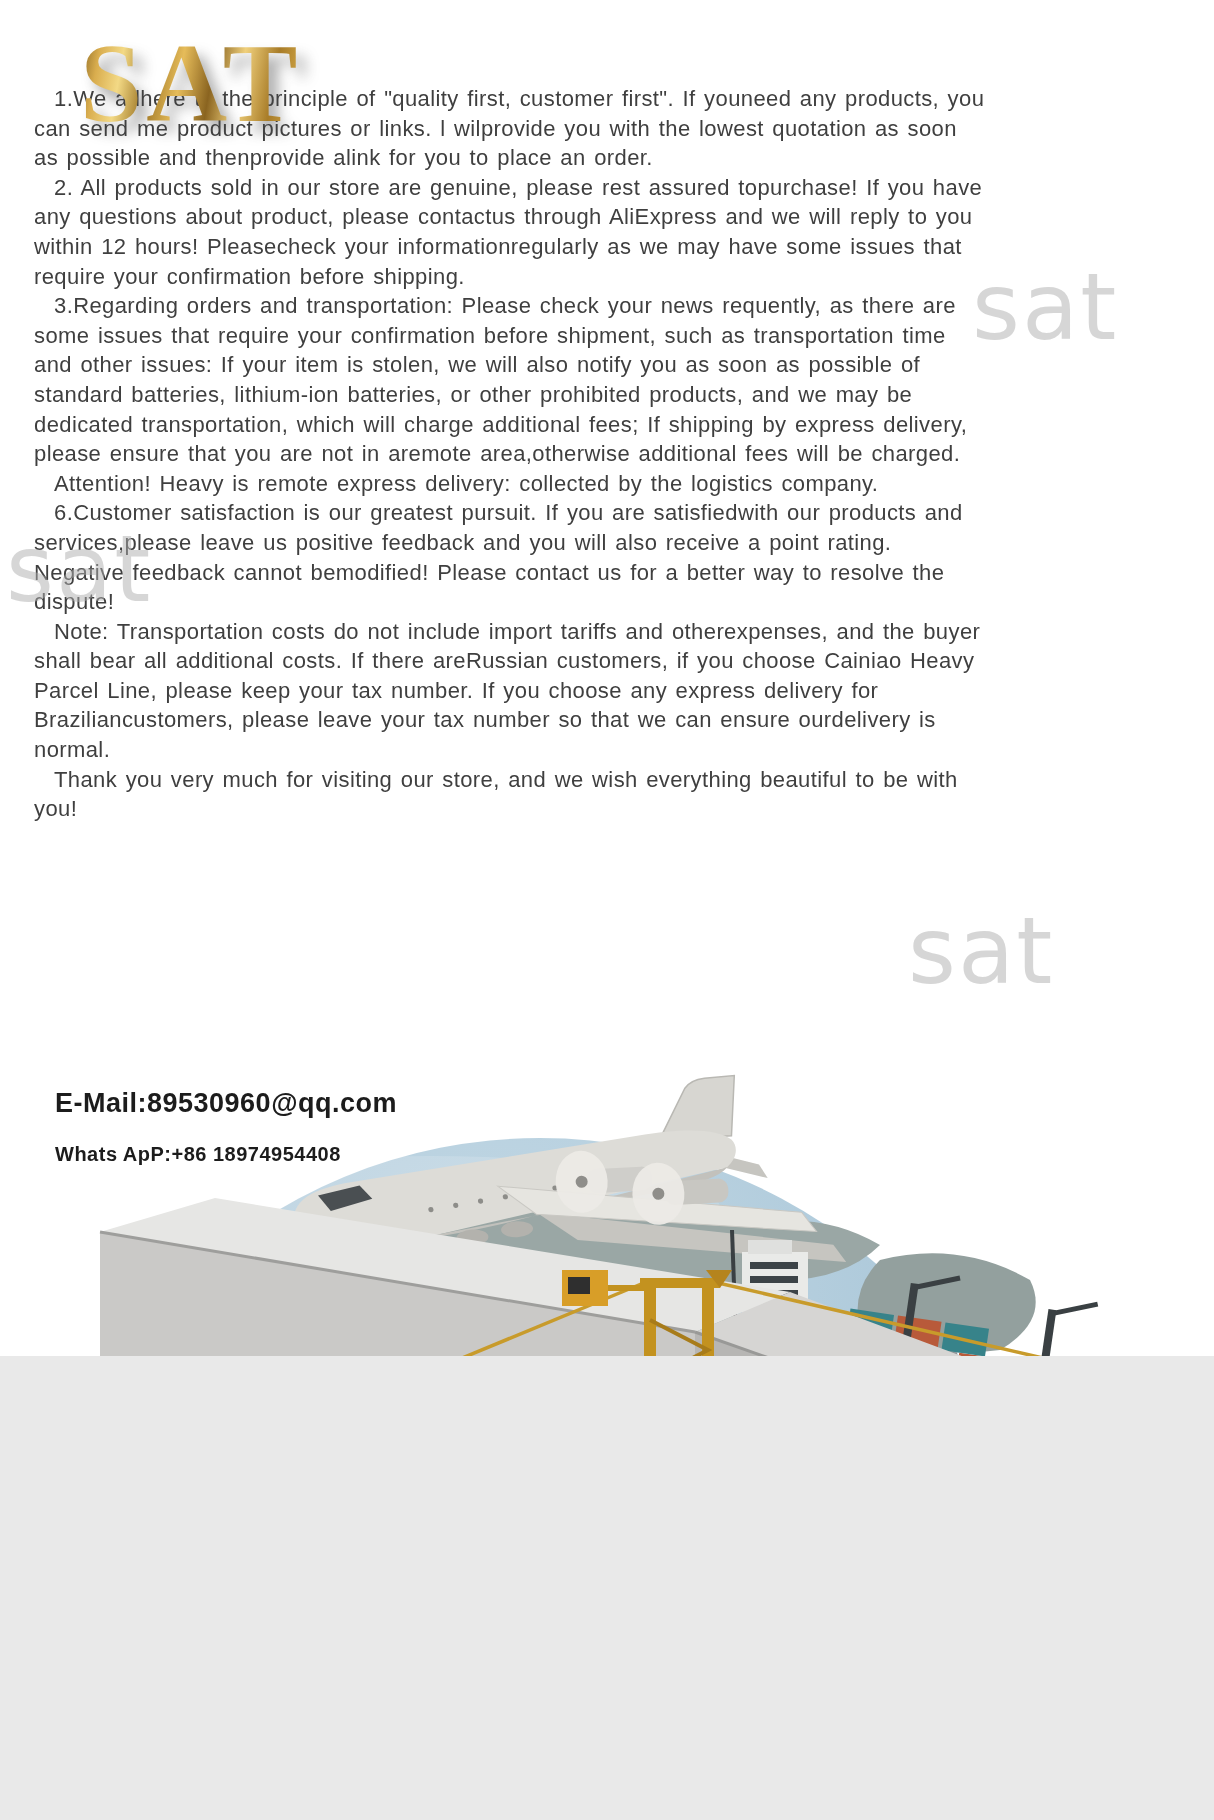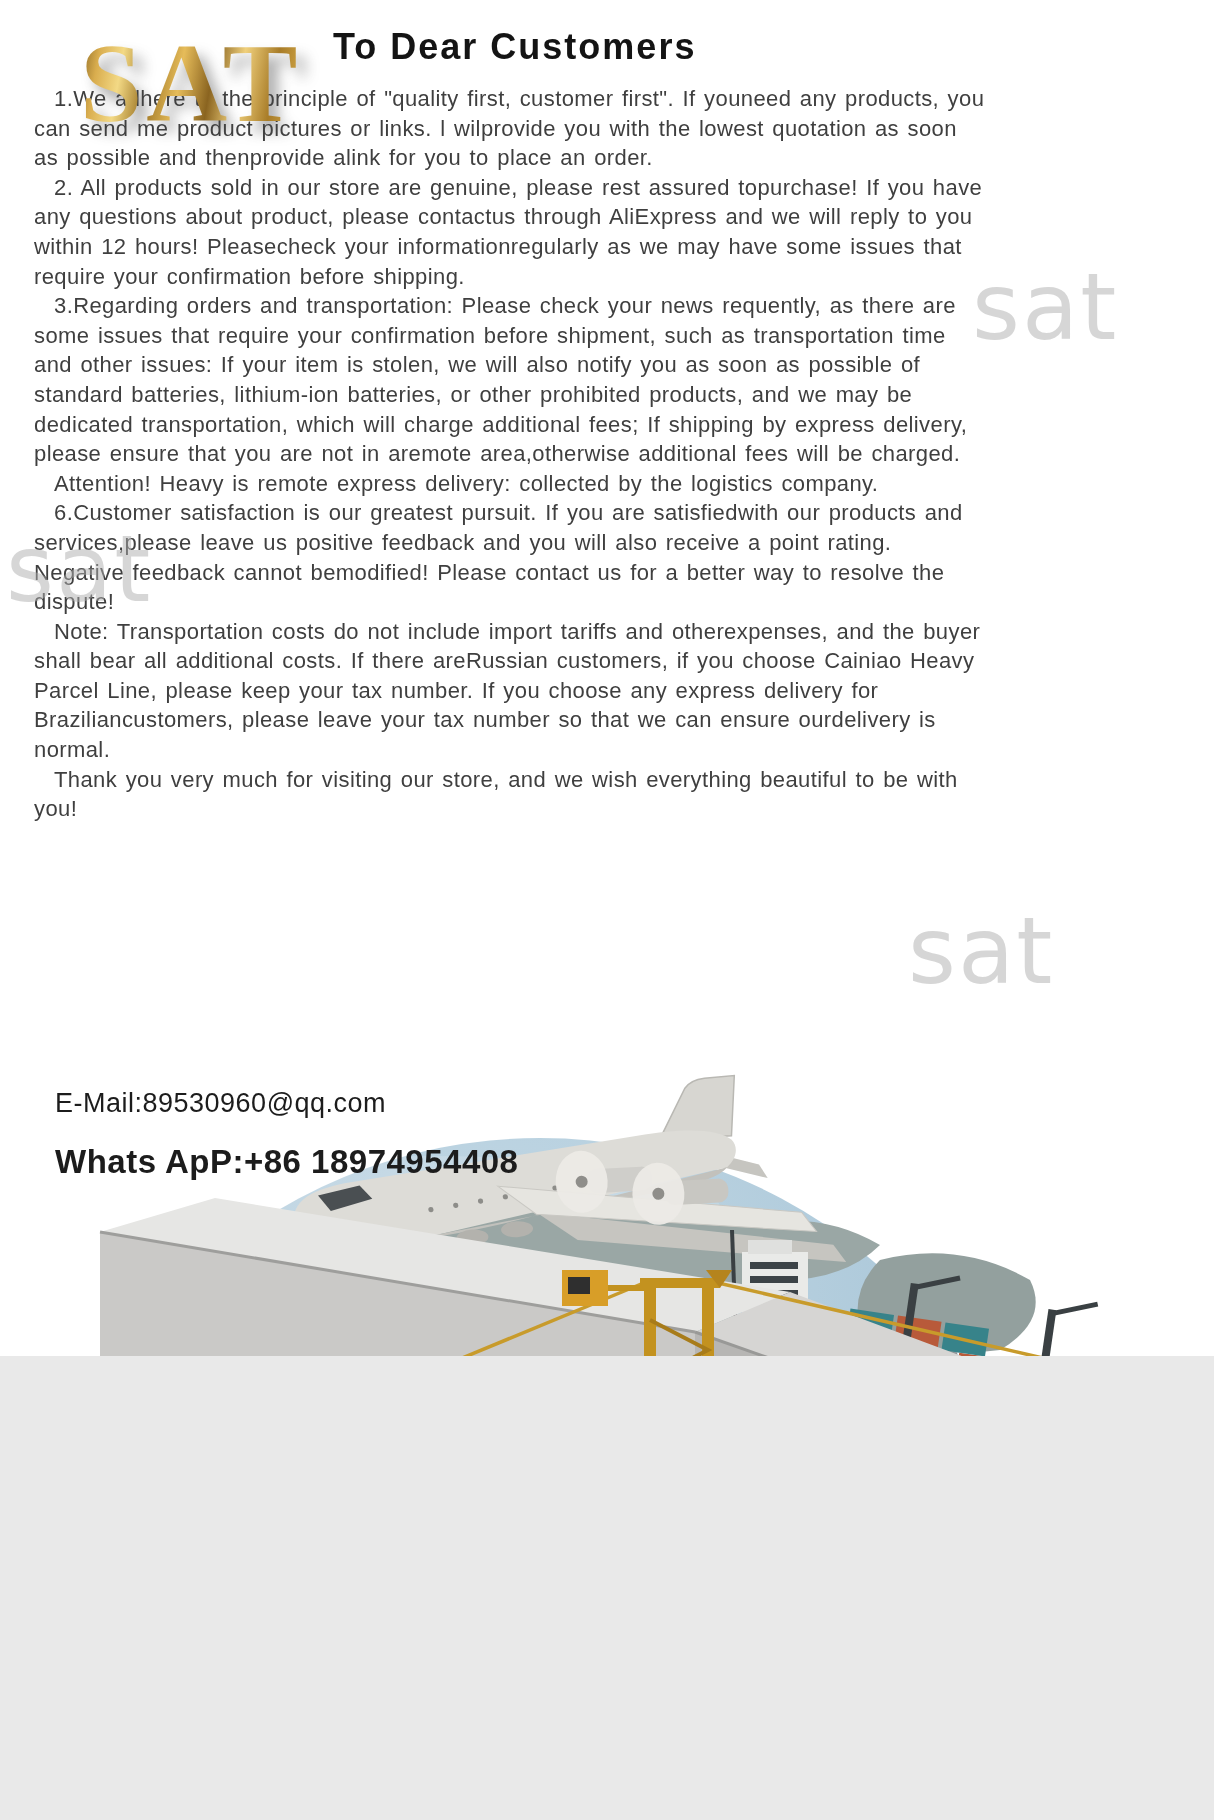--- a/index.html
+++ b/index.html
@@ -21,39 +21,38 @@
     color:transparent;-webkit-text-fill-color:transparent;
     filter:drop-shadow(9px 10px 7px rgba(70,70,70,0.45));
   }
   .notice{
     position:absolute;left:34px;top:84px;width:952px;z-index:2;
     font-size:22px;line-height:29.6px;color:#3f3f3f;
     letter-spacing:0.4px;word-spacing:2px;font-weight:400;
   }
   .notice p{margin:0;text-indent:20px;}
   .contact{position:absolute;left:55px;top:1088px;z-index:2;color:#1c1c1c;}
-  .contact .email{font-size:27px;font-weight:400;letter-spacing:0.5px;}
-  .contact .whatsapp{font-size:33px;font-weight:700;letter-spacing:0.5px;margin-top:24px;}
+  .contact .email{font-size:27px;font-weight:700;letter-spacing:0.5px;}
+  .contact .whatsapp{font-size:20px;font-weight:700;letter-spacing:0.5px;margin-top:24px;}
   .watermark{
     position:absolute;z-index:5;pointer-events:none;
     font-family:"DejaVu Sans",sans-serif;font-size:92px;font-weight:400;
     color:rgba(173,173,173,0.5);letter-spacing:2px;line-height:1;
   }
   .wm1{left:972px;top:262px;}
   .wm2{left:6px;top:524px;}
   .wm3{left:908px;top:906px;}
   .scene{position:absolute;left:0;top:940px;z-index:1;}
 </style>
 </head>
 <body>
 
 <div class="page">
 
   <div class="gold-logo">SAT</div>
-  <h1 class="title">To Dear Customers</h1>
 
   <div class="notice">
     <p>1.We adhere to the principle of "quality first, customer first". If youneed any products, you can send me product pictures or links. l wilprovide you with the lowest quotation as soon as possible and thenprovide alink for you to place an order.</p>
     <p>2. All products sold in our store are genuine, please rest assured topurchase! If you have any questions about product, please contactus through AliExpress and we will reply to you within 12 hours! Pleasecheck your informationregularly as we may have some issues that require your confirmation before shipping.</p>
     <p>3.Regarding orders and transportation: Please check your news requently, as there are some issues that require your confirmation before shipment, such as transportation time and other issues: If your item is stolen, we will also notify you as soon as possible of standard batteries, lithium-ion batteries, or other prohibited products, and we may be dedicated transportation, which will charge additional fees;  If shipping by express delivery, please ensure that you are not in aremote area,otherwise additional fees will be charged.</p>
     <p>Attention! Heavy is remote express delivery: collected by the logistics company.</p>
     <p>6.Customer satisfaction is our greatest pursuit. If you are satisfiedwith our products and services,please leave us positive feedback and you will also receive a point rating. Negative feedback cannot bemodified! Please contact us for a better way to resolve the dispute!</p>
     <p>Note: Transportation costs do not include import tariffs and otherexpenses, and the buyer shall bear all additional costs. If there areRussian customers, if you choose Cainiao Heavy Parcel Line, please keep your tax number. If you choose any express delivery for Braziliancustomers, please leave your tax number so that we can ensure ourdelivery is normal.</p>
     <p>Thank you very much for visiting our store, and we wish everything beautiful to be with you!</p>
   </div>

